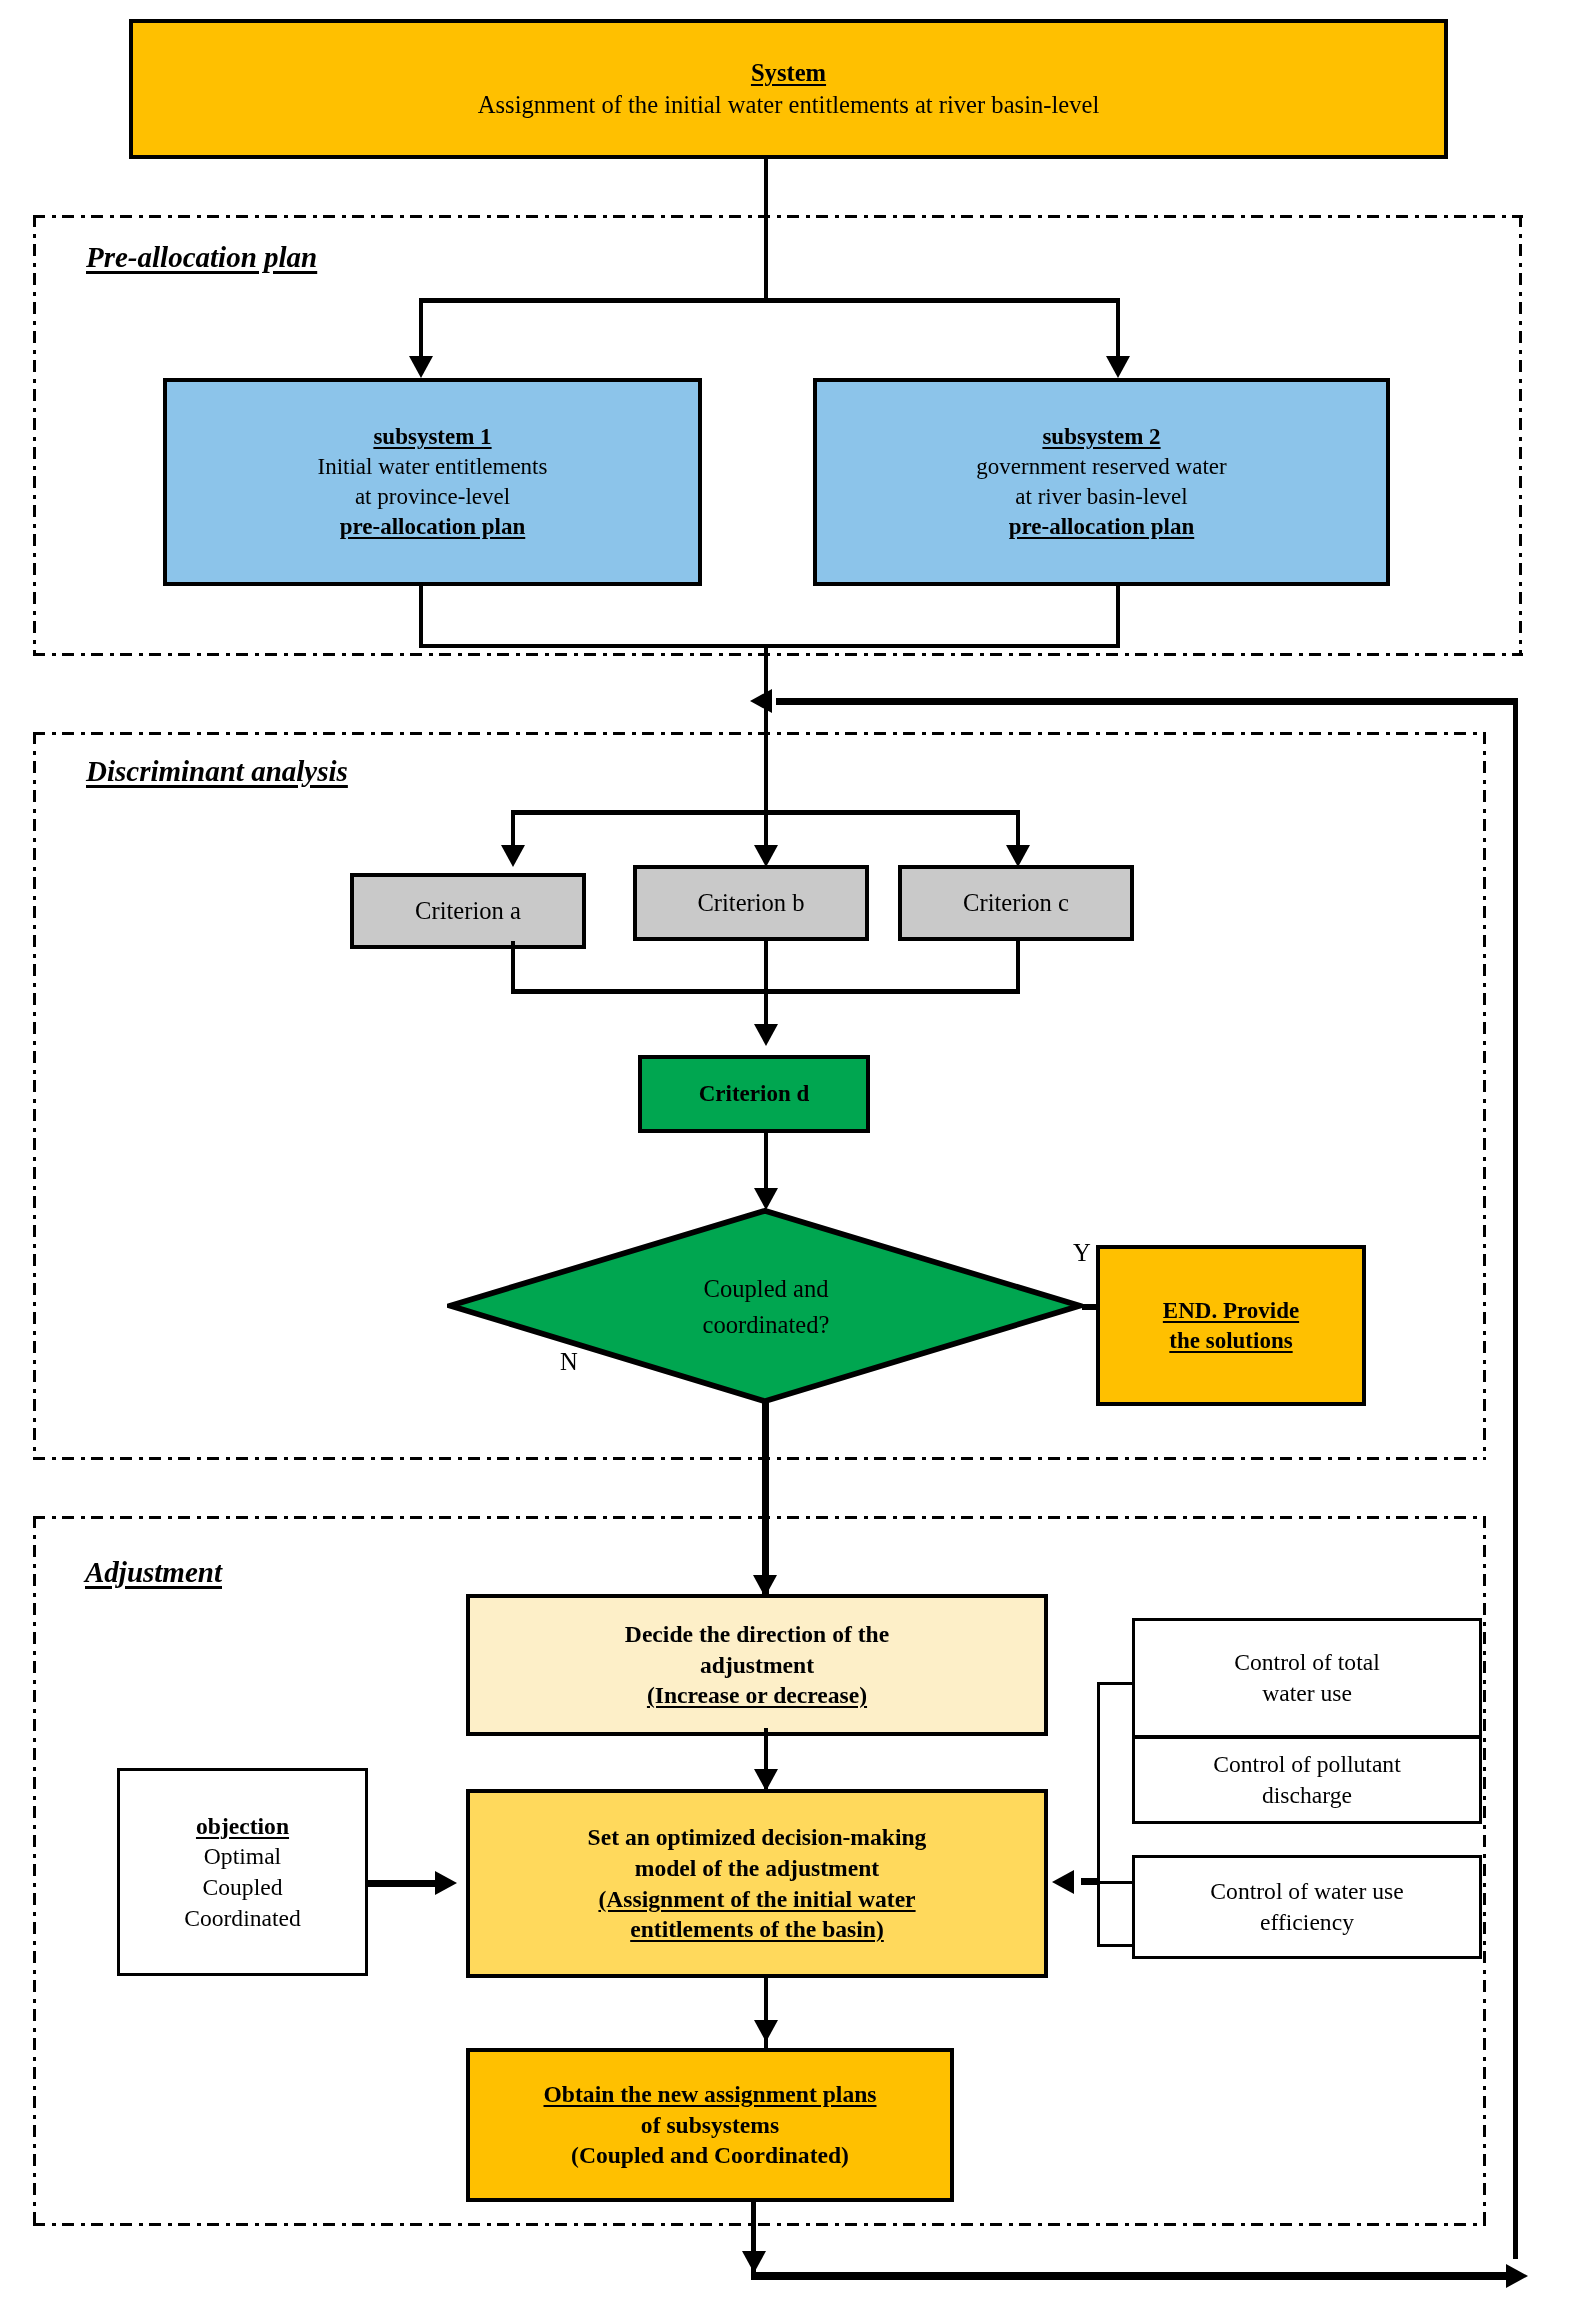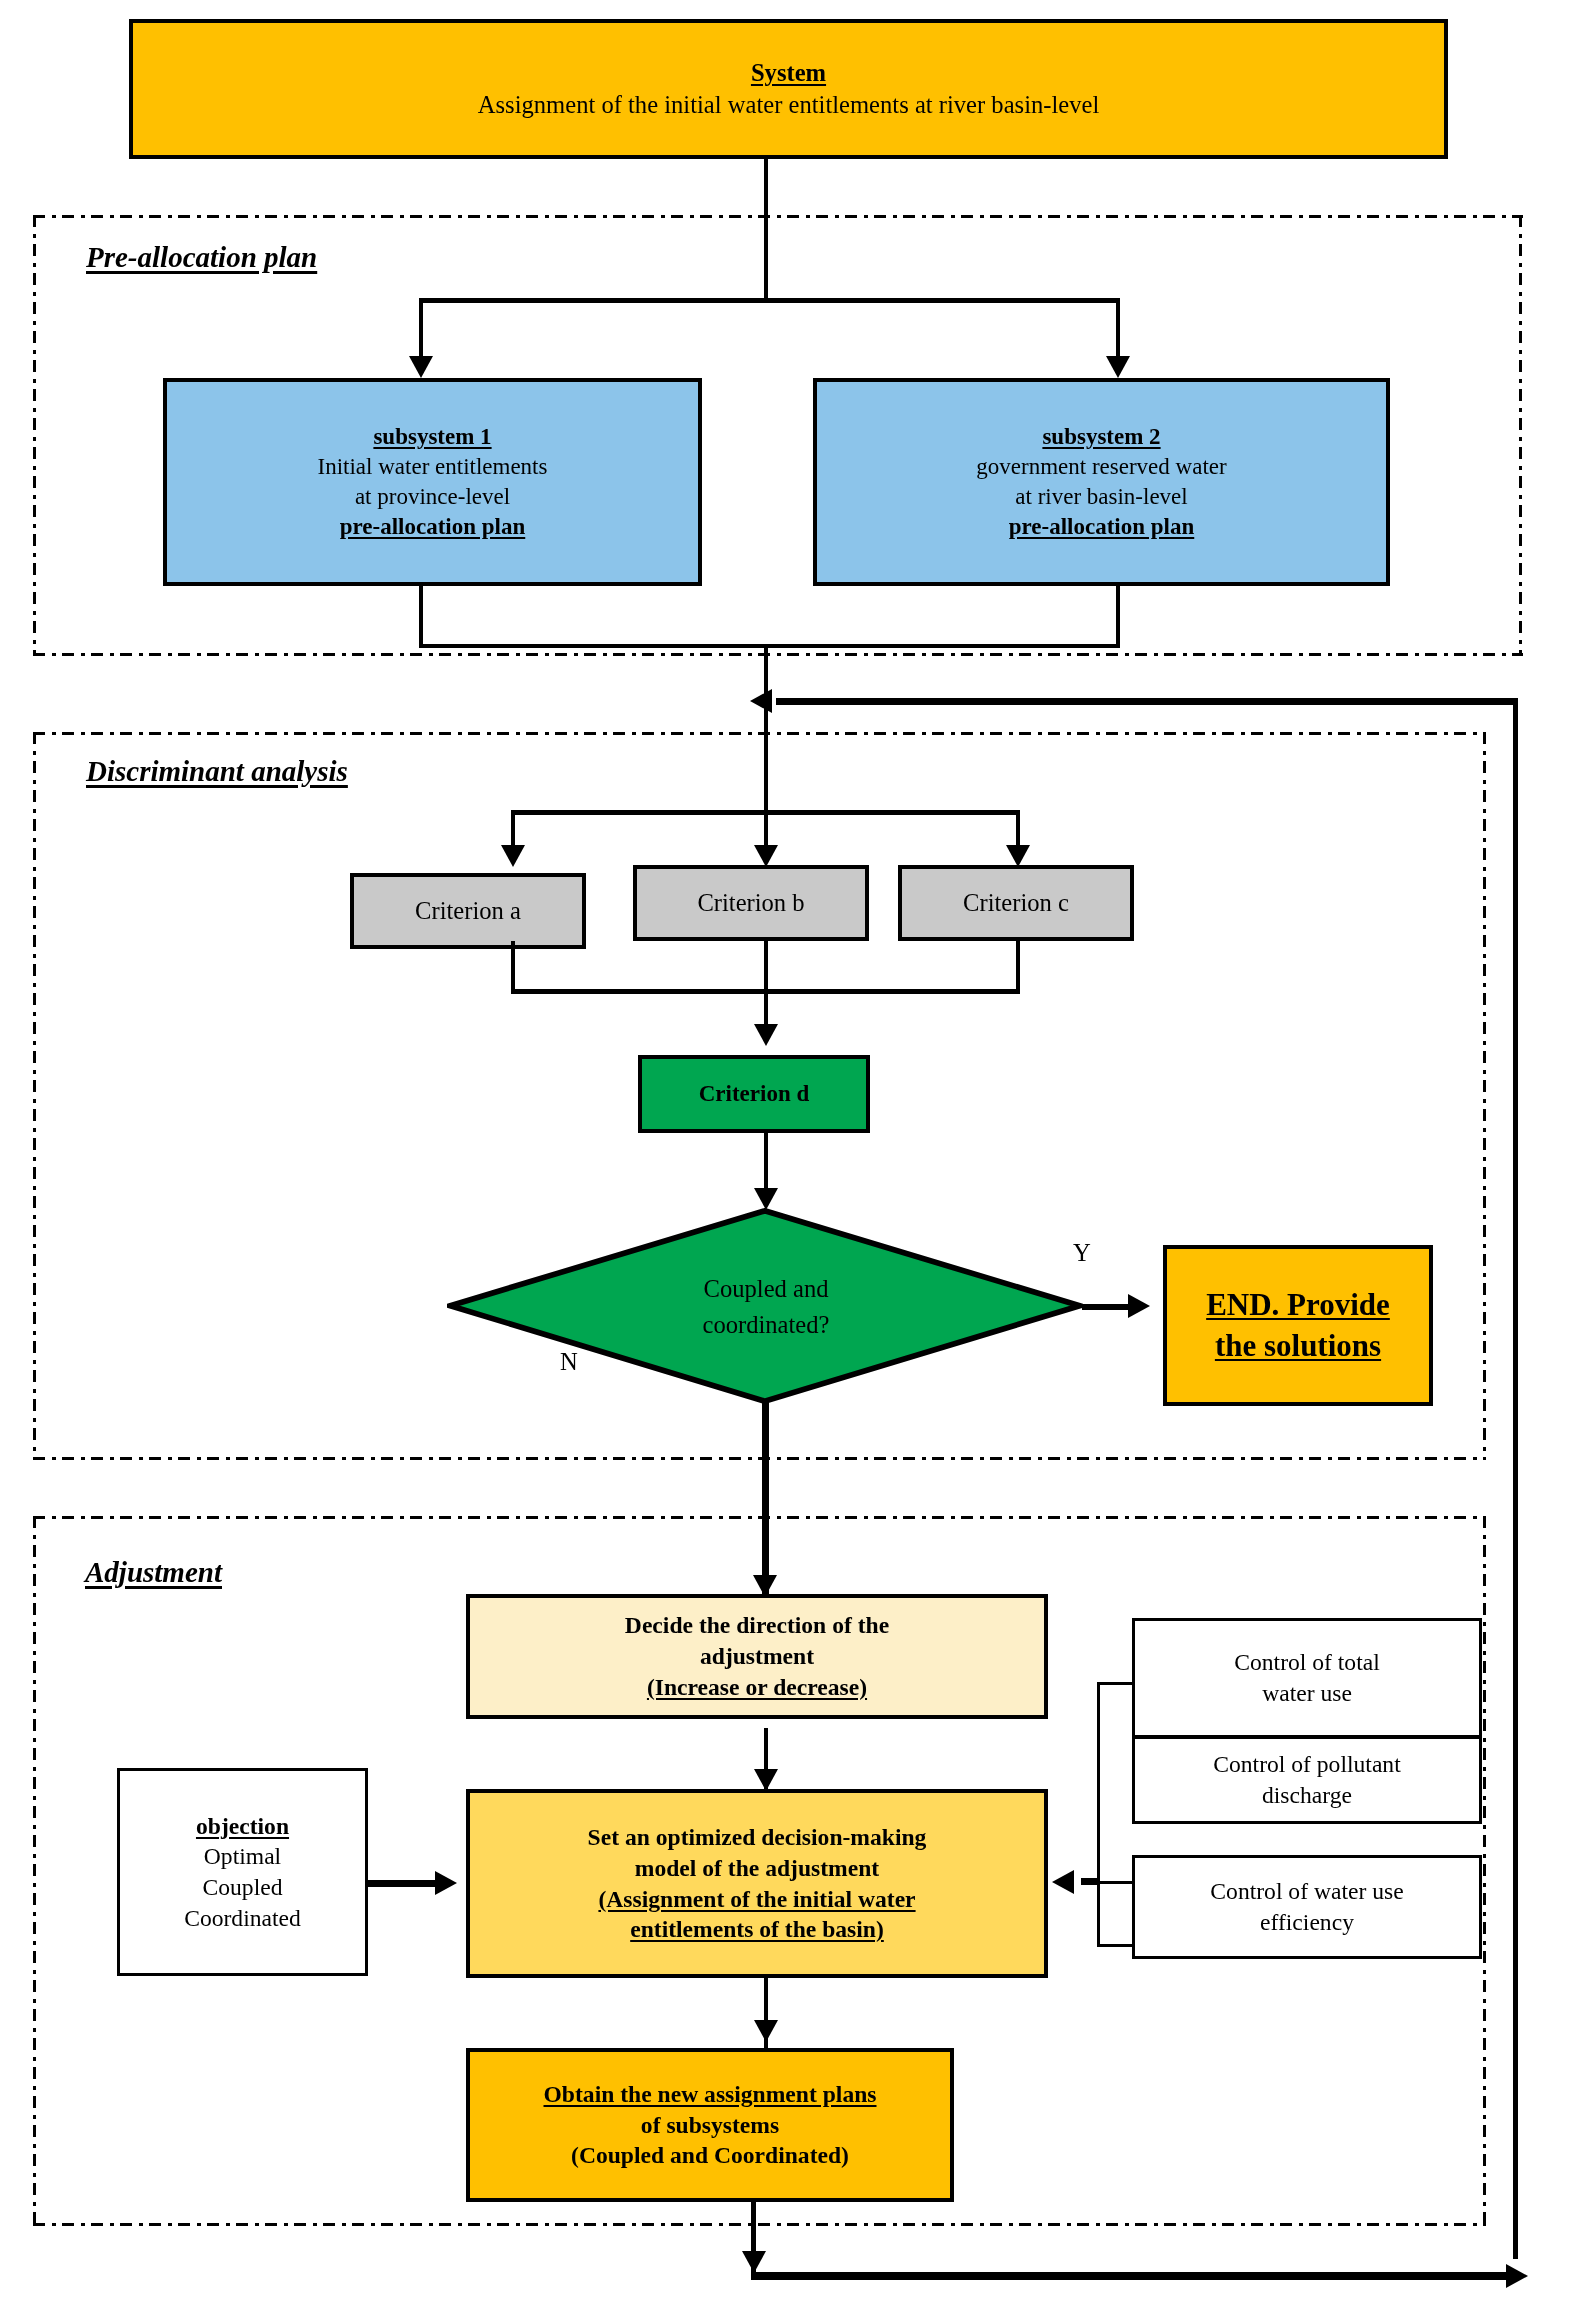--- a/index.html
+++ b/index.html
@@ -167,38 +167,38 @@
     <div>Coupled and</div>
     <div>coordinated?</div>
   </div>
 
   <div class="ln hl" style="left:1082px;top:1304px;width:52px;height:6.1px;"></div>
   <div class="ah-r" style="left:1128px;top:1294px;"></div>
   <span class="yn" style="left:1073px;top:1239px;font-size:24.6px;">Y</span>
 
   <span class="yn" style="left:560px;top:1348px;font-size:24.6px;">N</span>
 
-  <div class="box orange" style="left:1163px;top:1245px;width:270px;height:161px;font-size:31px;">
+  <div class="box orange" style="left:1096px;top:1245px;width:270px;height:161px;font-size:23px;">
     <div class="lines">
       <div class="b u">END. Provide</div>
       <div class="b u">the solutions</div>
     </div>
   </div>
 
   <div class="ln vl" style="left:762px;top:1400px;width:6.6px;height:199px;"></div>
   <div class="ah-d" style="left:753px;top:1575px;"></div>
 
   <div class="gb" style="left:33px;top:1516px;width:1453px;"></div>
   <div class="gb" style="left:33px;top:2223px;width:1453px;"></div>
   <div class="gl" style="left:33px;top:1516px;height:710px;"></div>
   <div class="gl" style="left:1483px;top:1516px;height:710px;"></div>
 
   <div class="gcap" style="left:85px;top:1556px;font-size:29px;">Adjustment </div>
 
-  <div class="box pale" style="left:466px;top:1594px;width:582px;height:125px;font-size:23.6px;">
+  <div class="box pale" style="left:466px;top:1594px;width:582px;height:142px;font-size:23.6px;">
     <div class="lines">
       <div class="b">Decide the direction of the</div>
       <div class="b">adjustment</div>
       <div class="b u">(Increase or decrease)</div>
     </div>
   </div>
 
   <div class="ln vl" style="left:764px;top:1728px;width:4.3px;height:61px;"></div>
   <div class="ah-d" style="left:754px;top:1769px;"></div>
 

